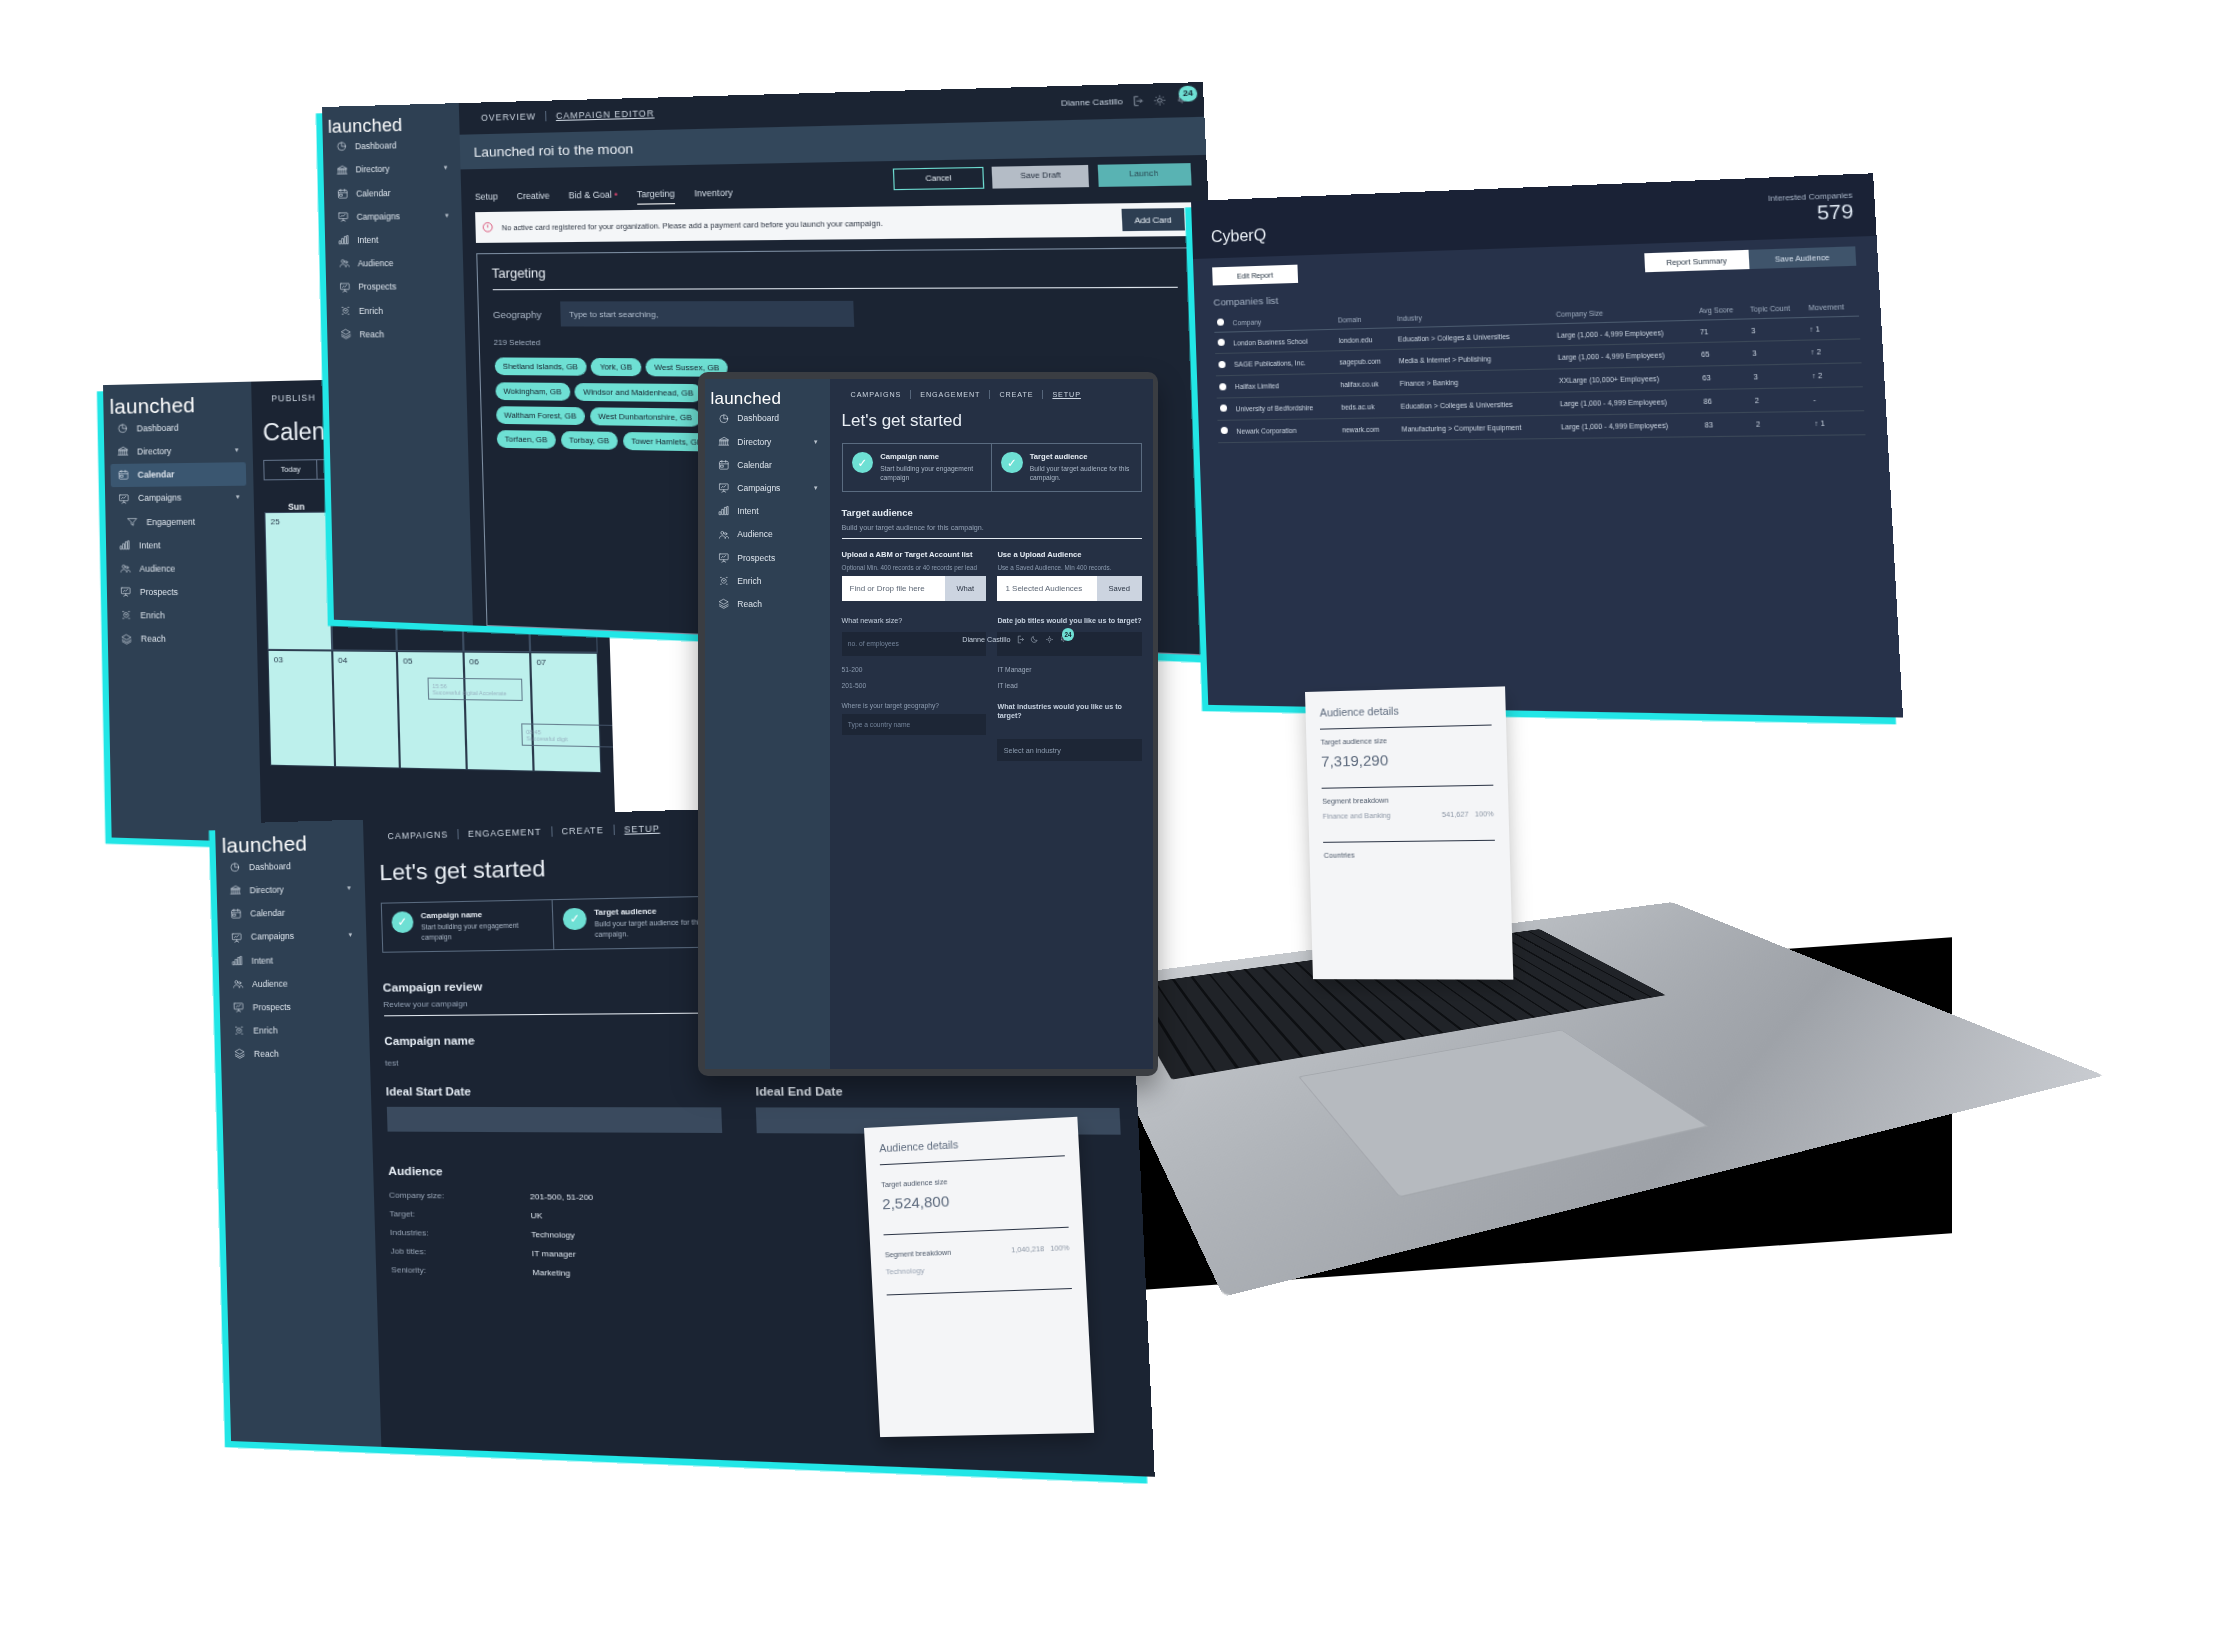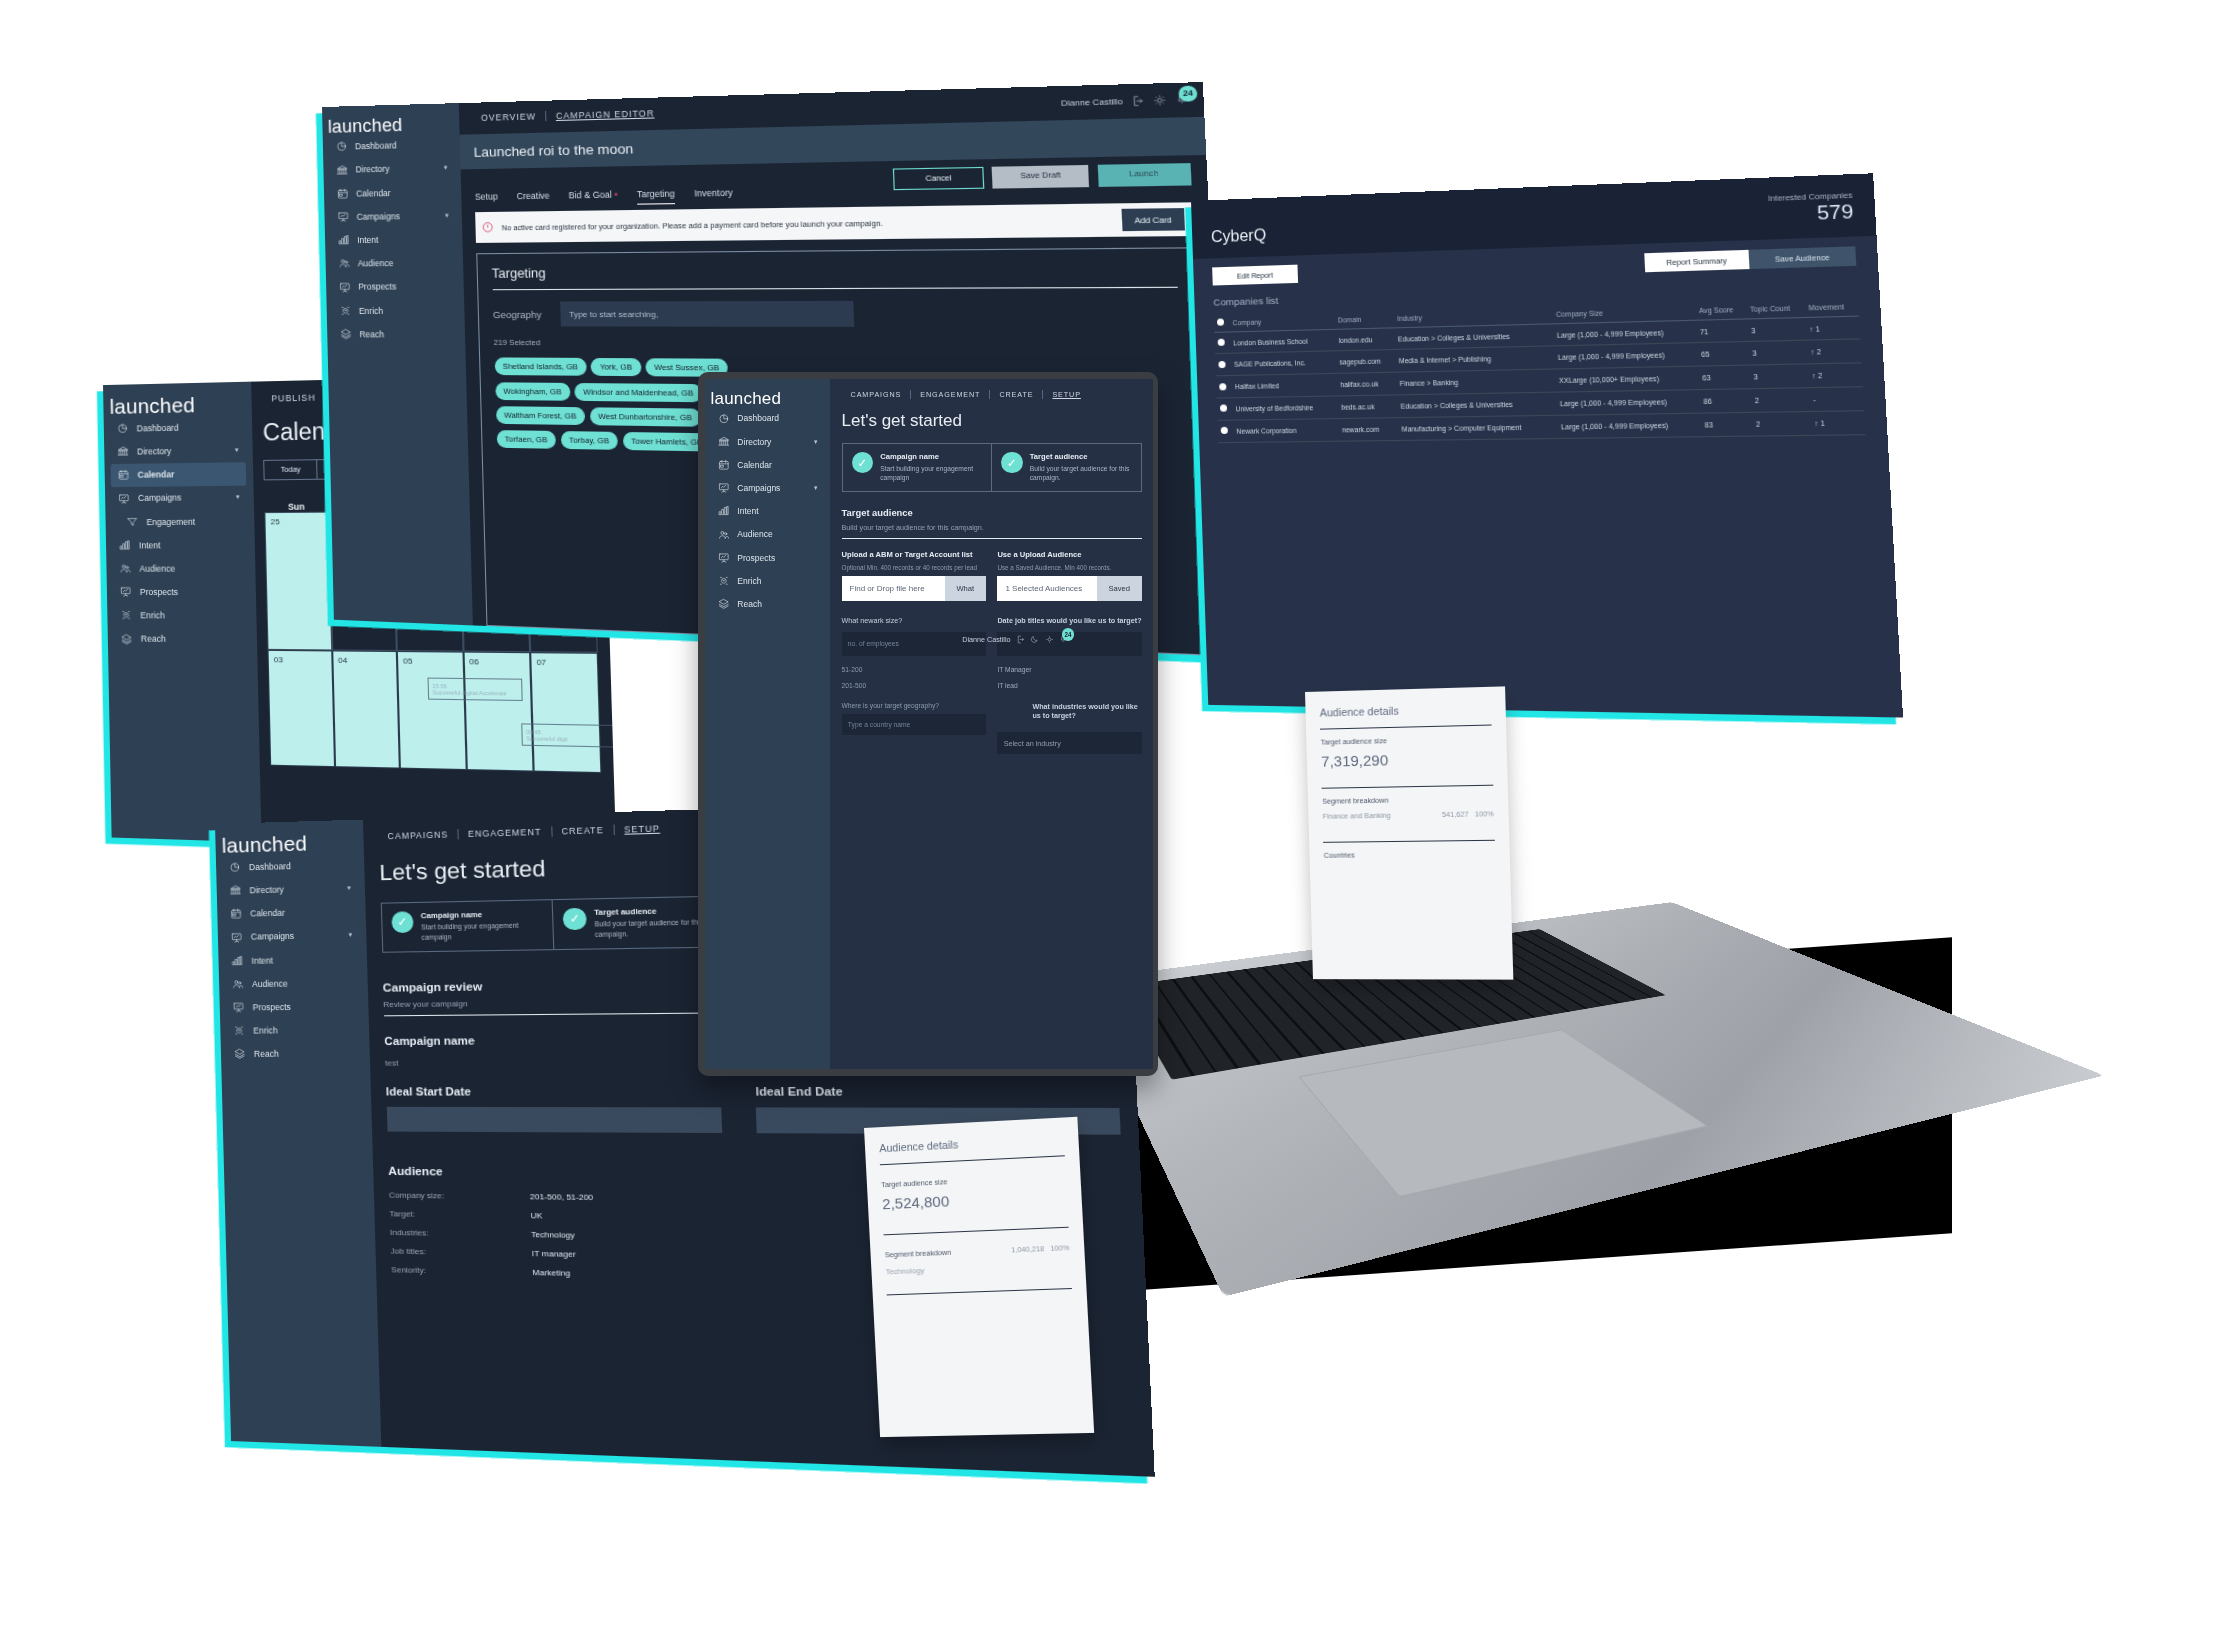--- a/index.html
+++ b/index.html
@@ -783,22 +783,22 @@
                 <div style="color:#9eabbd;font-size:6.7px;margin-top:9px;">IT lead</div>
               </div>
             </div>
 
             <div style="display:flex;gap:11.6px;margin-top:13.4px;">
               <div style="flex:1;">
                 <div style="color:#8d9cb0;font-size:6.7px;">Where is your target geography?</div>
                 <div class="inputdark" style="margin-top:5.4px;display:flex;align-items:center;padding-left:6.3px;color:#74849a;font-size:6.7px;height:20.6px;">Type a country name</div>
               </div>
               <div style="flex:1;">
-                <div style="color:#c7d2e0;font-size:7.2px;font-weight:bold;margin-left:35px;">What industries would you like us to target?</div>
-                <div class="inputdark" style="margin-top:12px;display:flex;align-items:center;padding-left:6.3px;color:#8e9db0;font-size:7.2px;height:22.4px;">Select an industry</div>
+                <div style="color:#c7d2e0;font-size:7.2px;font-weight:bold;">What industries would you like us to target?</div>
+                <div class="inputdark" style="margin-top:19px;display:flex;align-items:center;padding-left:6.3px;color:#8e9db0;font-size:7.2px;height:22.4px;">Select an industry</div>
               </div>
             </div>
           </div>
         </div>
       </div>
 
       <div style="position:absolute;left:257px;top:255px;display:flex;align-items:center;gap:5.4px;color:#c6d1de;font-size:7.2px;">
         <span>Dianne Castillo</span>
         <svg width="9" height="9" viewBox="0 0 24 24" fill="none" stroke="#b6c2d1" stroke-width="1.4">
             <path d="M13 3H6v18h7"></path>

